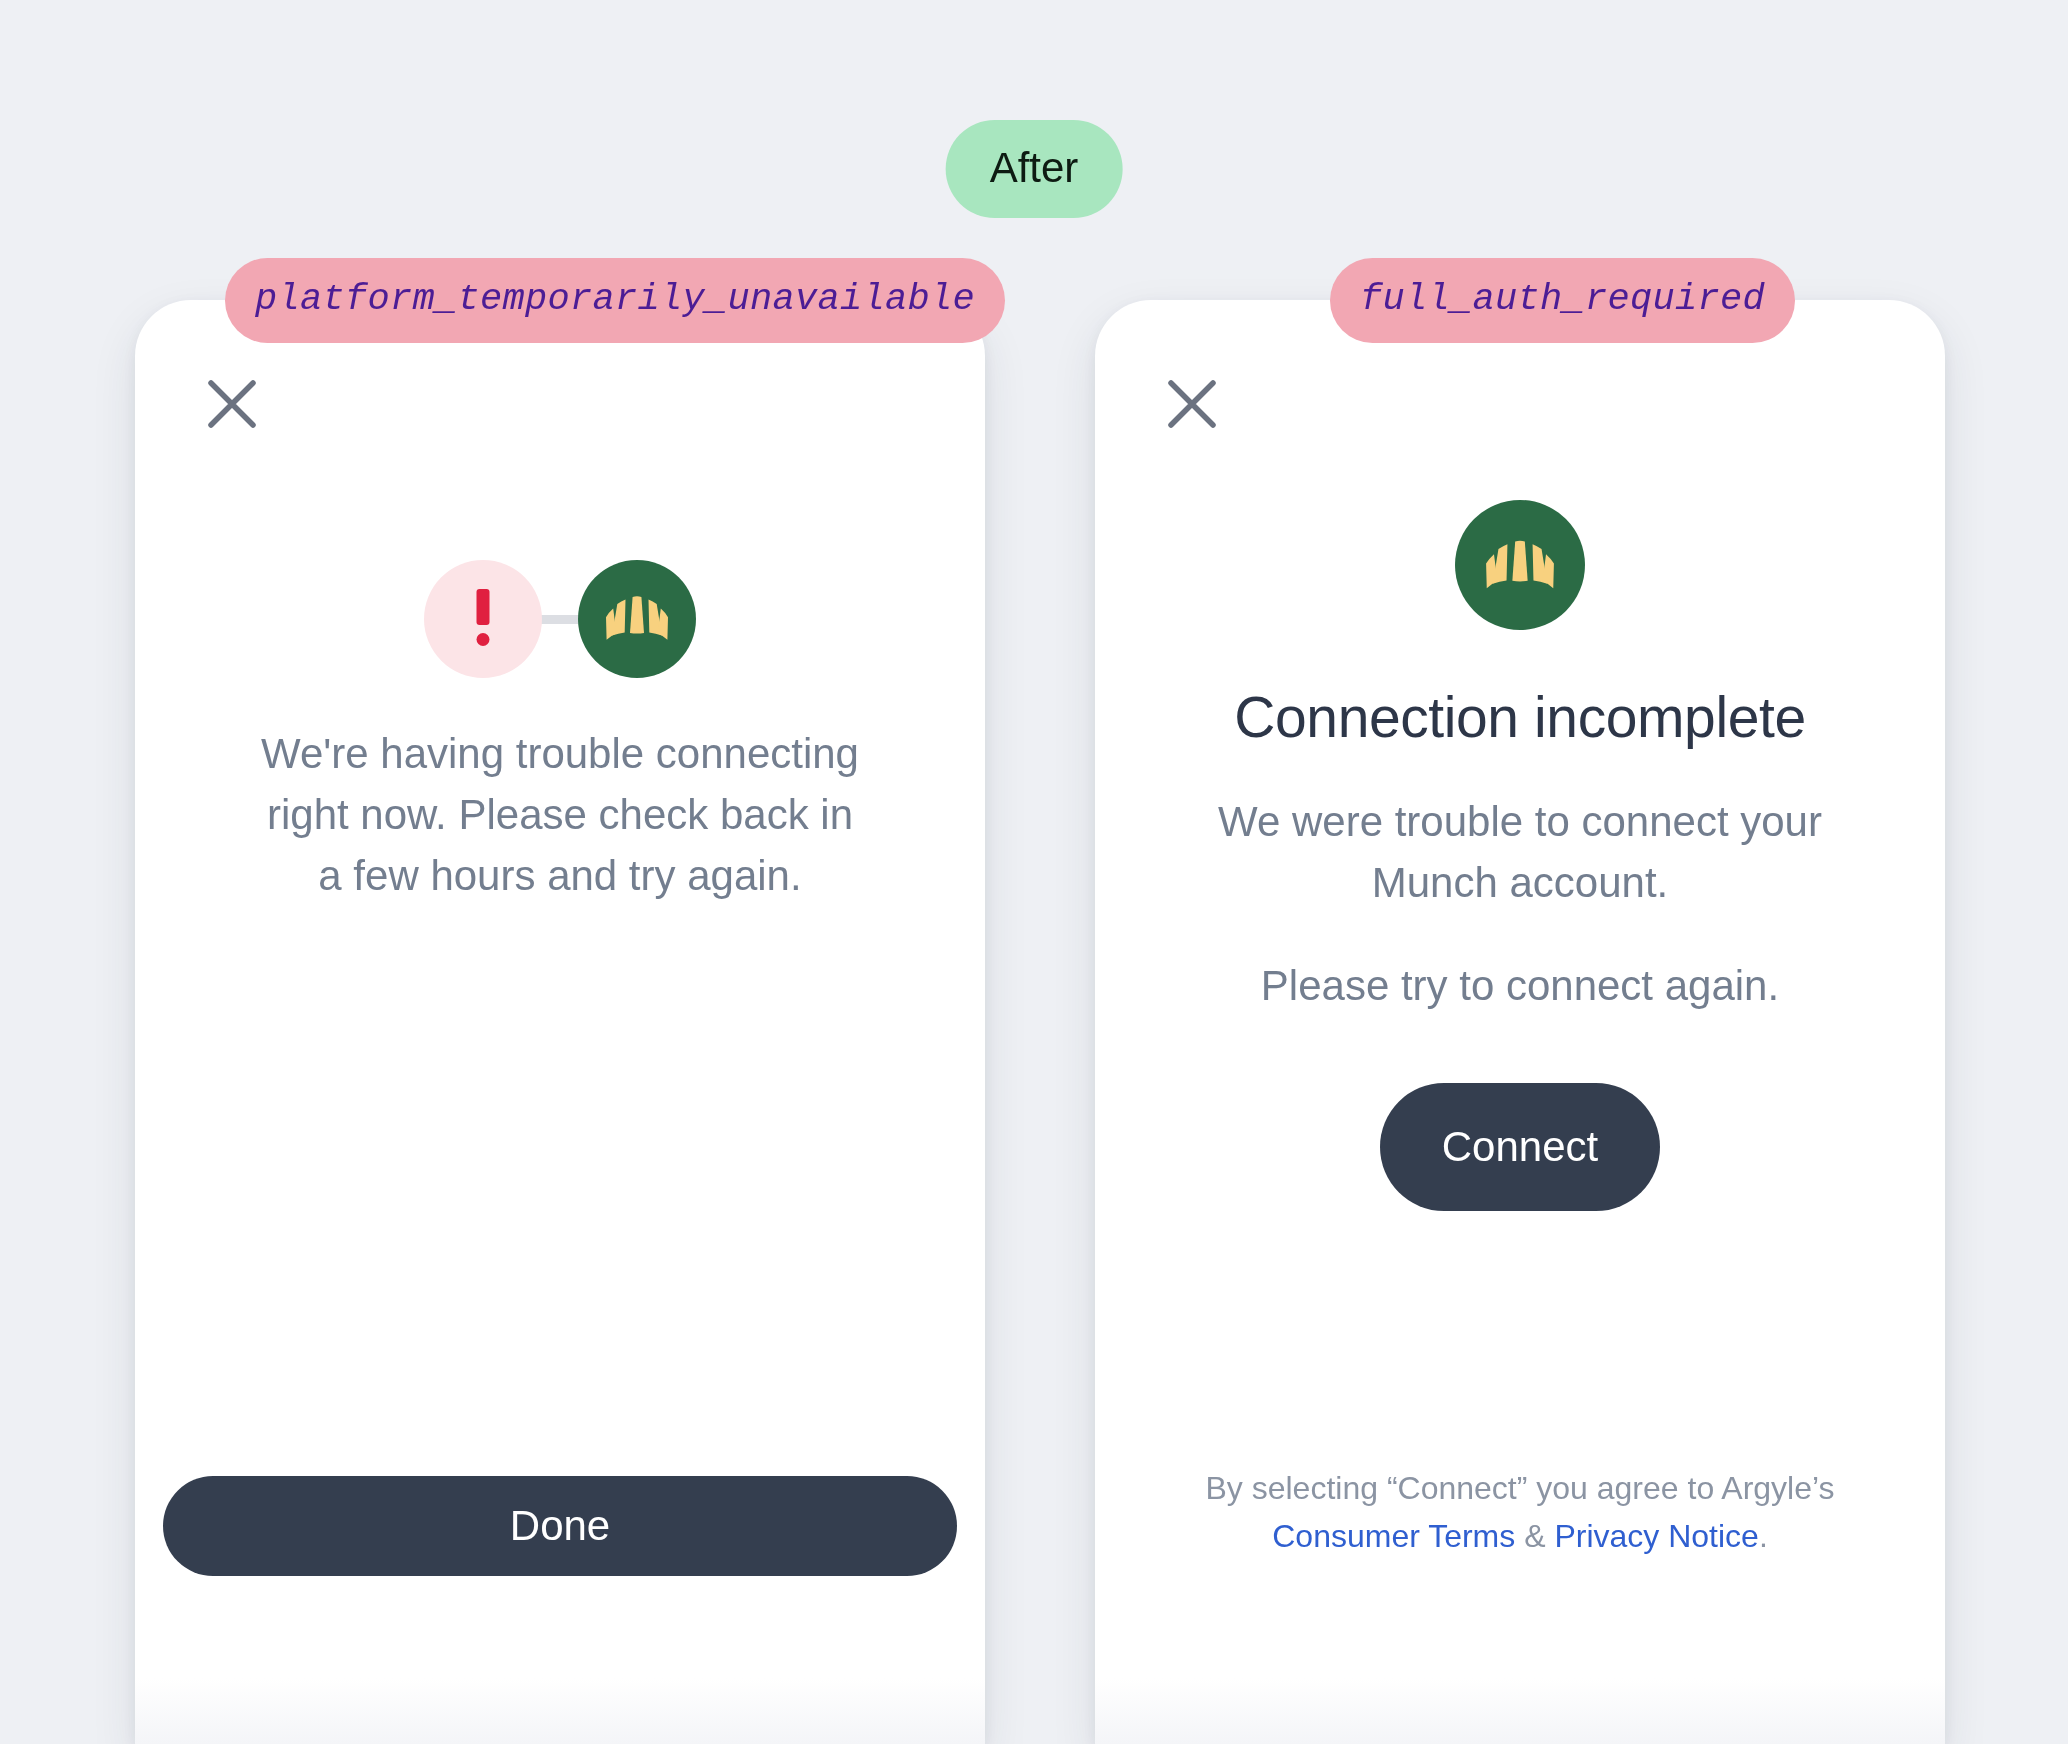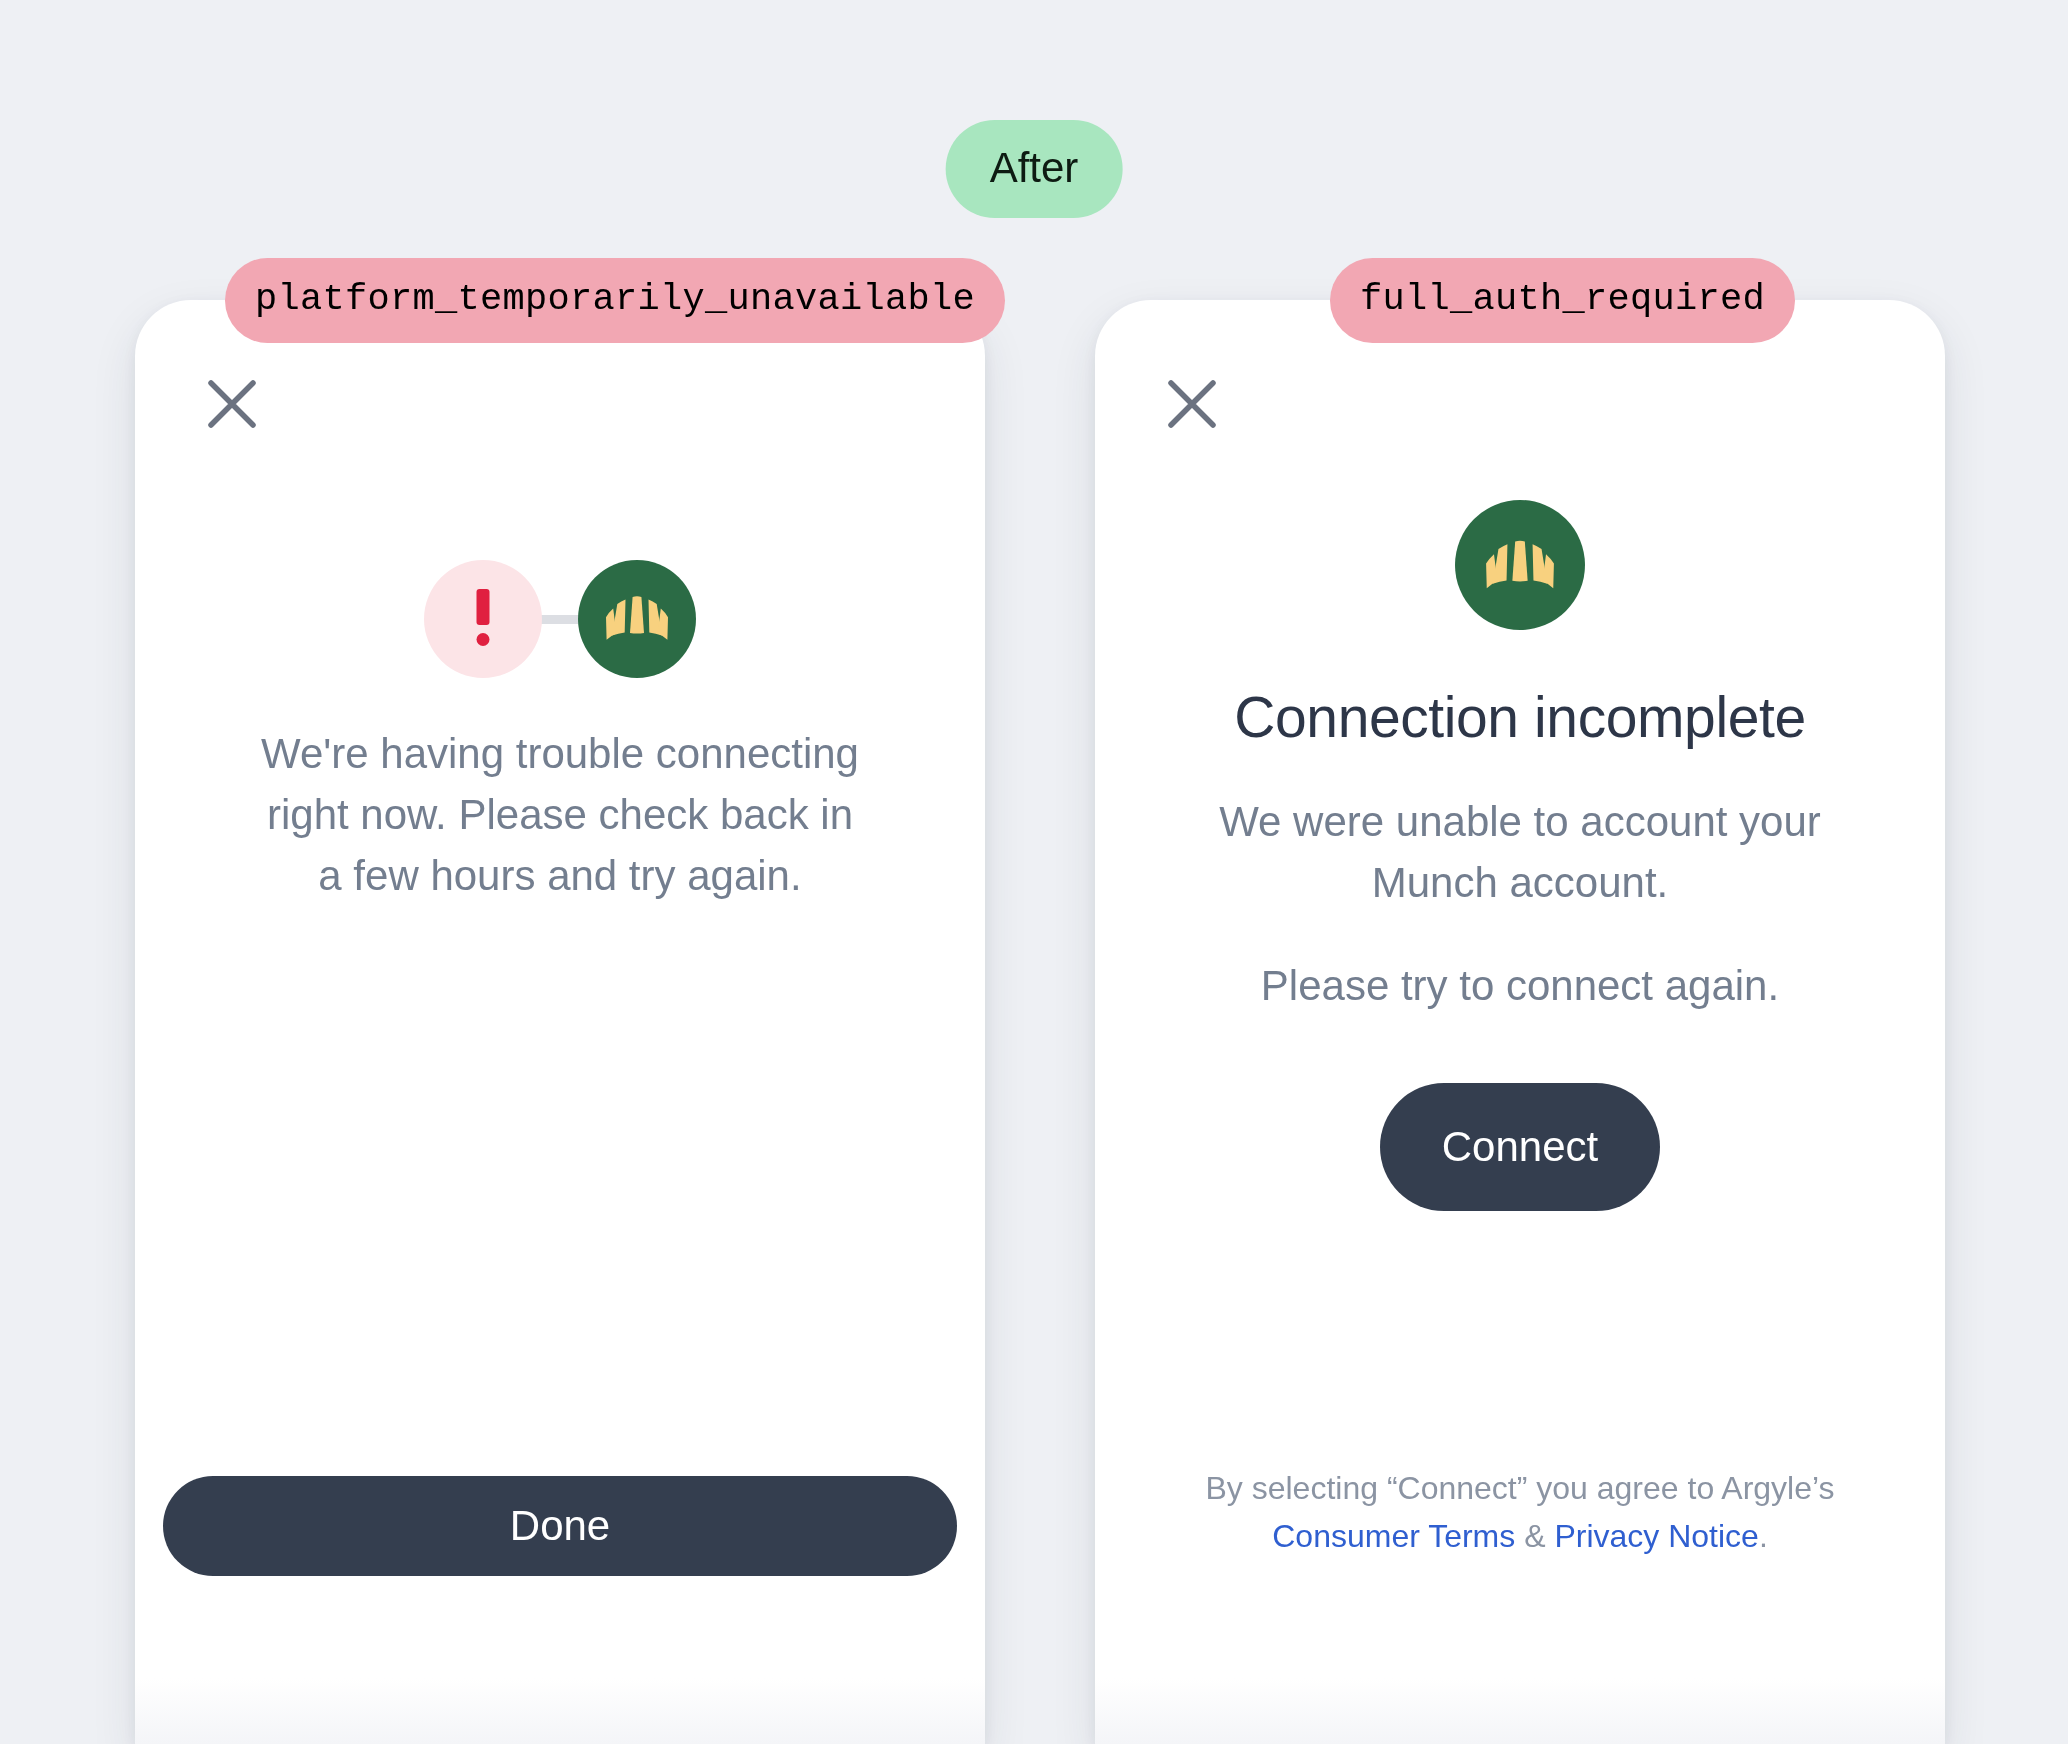--- a/index.html
+++ b/index.html
@@ -53,29 +53,30 @@
     height: 120px;
     background: linear-gradient(to bottom, rgba(255,255,255,0) 0%, #ffffff 45%, #f4f5f8 100%);
     pointer-events: none;
   }
 
   
   .badge {
     position: absolute;
     top: 258px;
     background: #f2a7b3;
-    color: #000000;
+    color: #4c1d95;
     font-family: "Liberation Mono", "DejaVu Sans Mono", monospace;
     font-size: 37px;
     line-height: 1;
     letter-spacing: 0.3px;
     padding: 23px 30px 25px;
     border-radius: 100px;
     white-space: nowrap;
     z-index: 5;
+    font-style: italic;
   }
   .badge.left  { left: 225px; }
   .badge.right { left: 1330px; }
 
   
   .close-btn {
     position: absolute;
     top: 377px;
     width: 54px;
     height: 54px;
@@ -272,21 +273,21 @@
           <path d="M20.5 6.6 q-4.3 1.7-8.2 4.4 l-5.2 31.6 q6.2-2.1 12.6-3 z"></path>
           <path d="M43.5 6.6 q4.3 1.7 8.2 4.4 l5.2 31.6 q-6.2-2.1-12.6-3 z"></path>
           <path d="M8.2 15.6 q-4.3 3.8-7.2 8.6 l0.6 22.5 q4.3-3.9 9.8-6.5 z"></path>
           <path d="M55.8 15.6 q4.3 3.8 7.2 8.6 l-0.6 22.5 q-4.3-3.9-9.8-6.5 z"></path>
         </g>
       </svg>
     </div>
 
     <h1 class="headline" style="margin-top: 54px;">Connection incomplete</h1>
 
-    <p class="body-text" style="margin-top: 42px; max-width: 620px;">We were unable to account your Munch account.</p>
+    <p class="body-text" style="margin-top: 42px; max-width: 620px;">We were trouble to connect your Munch account.</p>
 
     <p class="body-text" style="margin-top: 42px;">Please try to connect again.</p>
 
     <button class="btn btn-connect" style="margin-top: 66px;">Connect</button>
   </div>
 
   <div class="legal">
     <span>By selecting “Connect” you agree to Argyle’s </span><a href="#">Consumer Terms</a><span> &amp; </span><a href="#">Privacy Notice</a><span>.</span>
   </div>
 

